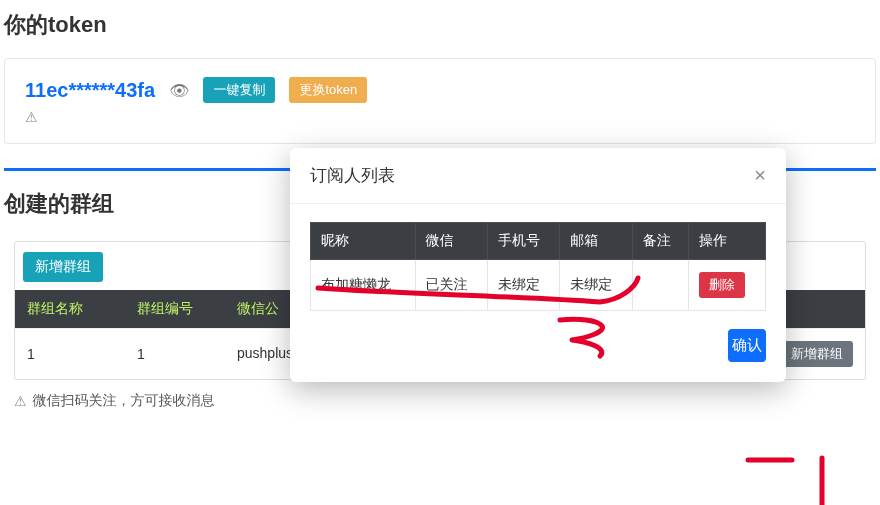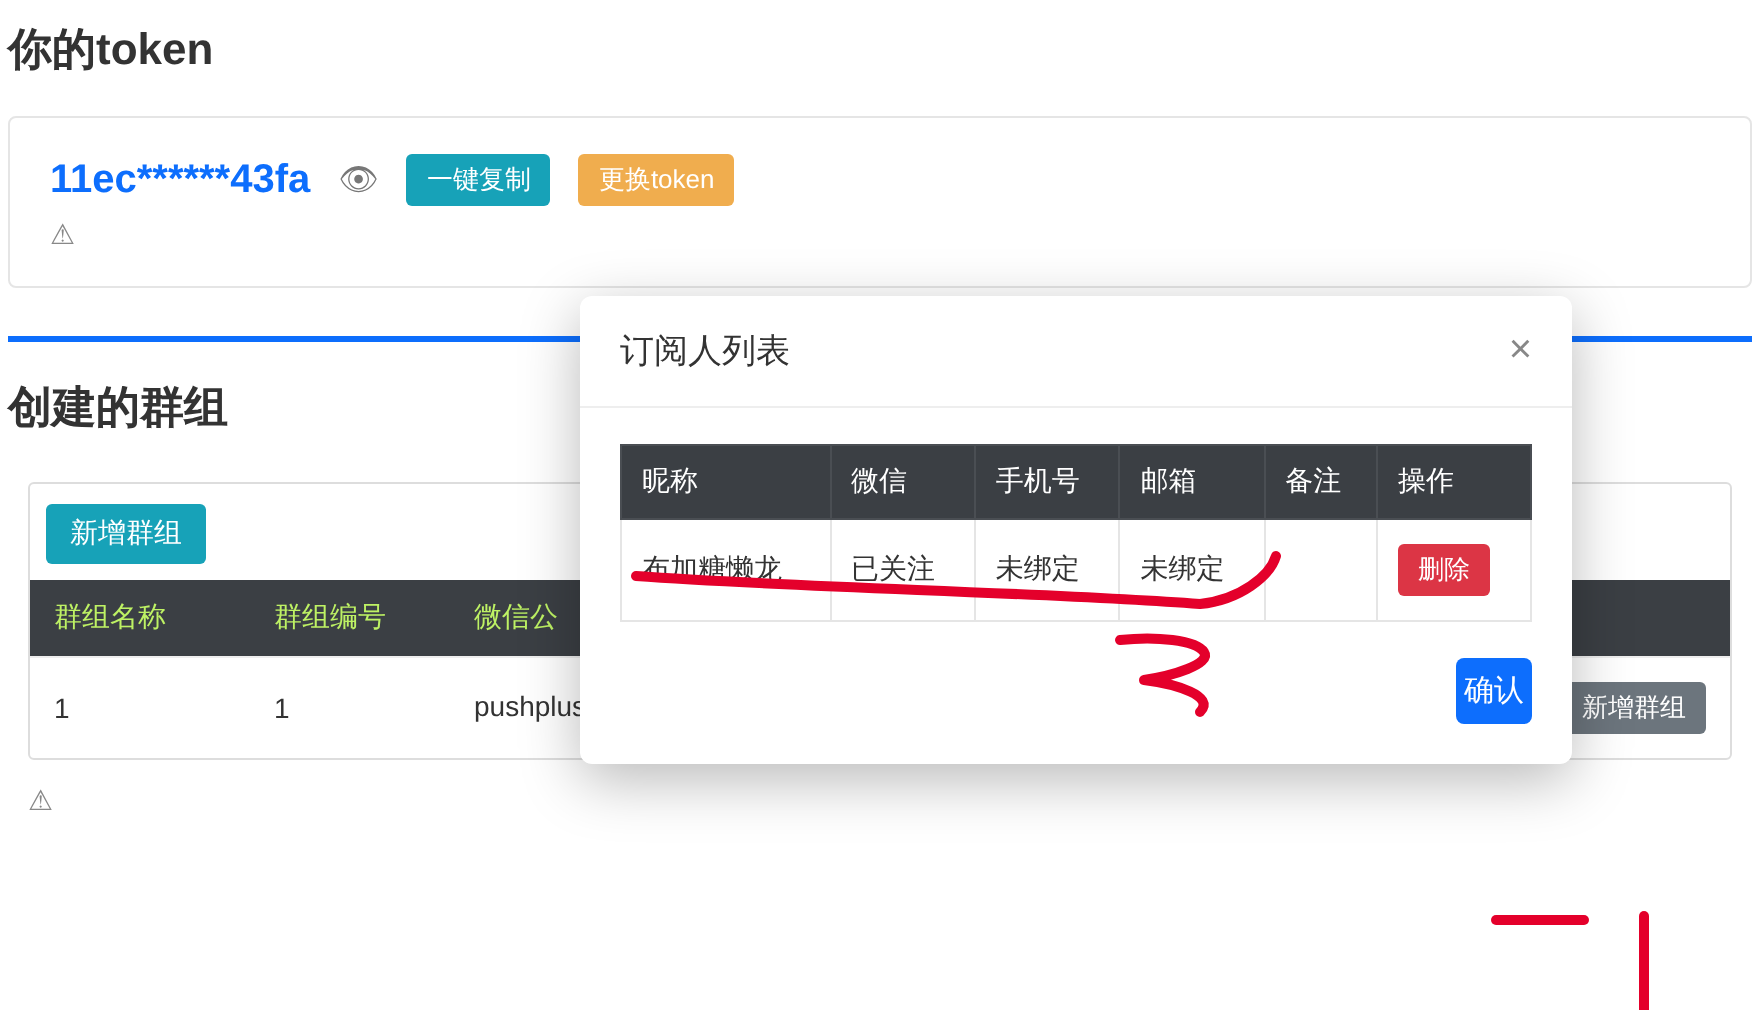--- a/index.html
+++ b/index.html
@@ -97,20 +97,21 @@
               <button class="btn btn-teal2">订阅人</button>
               <button class="btn btn-gray">新增群组</button>
             </td>
           </tr>
         </tbody>
       </table>
     </div>
 
     <div class="footer-warn">
       <span class="warn-icon">⚠</span>
+      <span>微信扫码关注，方可接收消息</span>
     </div>
   </div>
 </div>
 
 <div class="modal">
   <div class="modal-head">
     <span class="modal-title">订阅人列表</span>
     <span class="modal-close">×</span>
   </div>
   <div class="modal-body">

